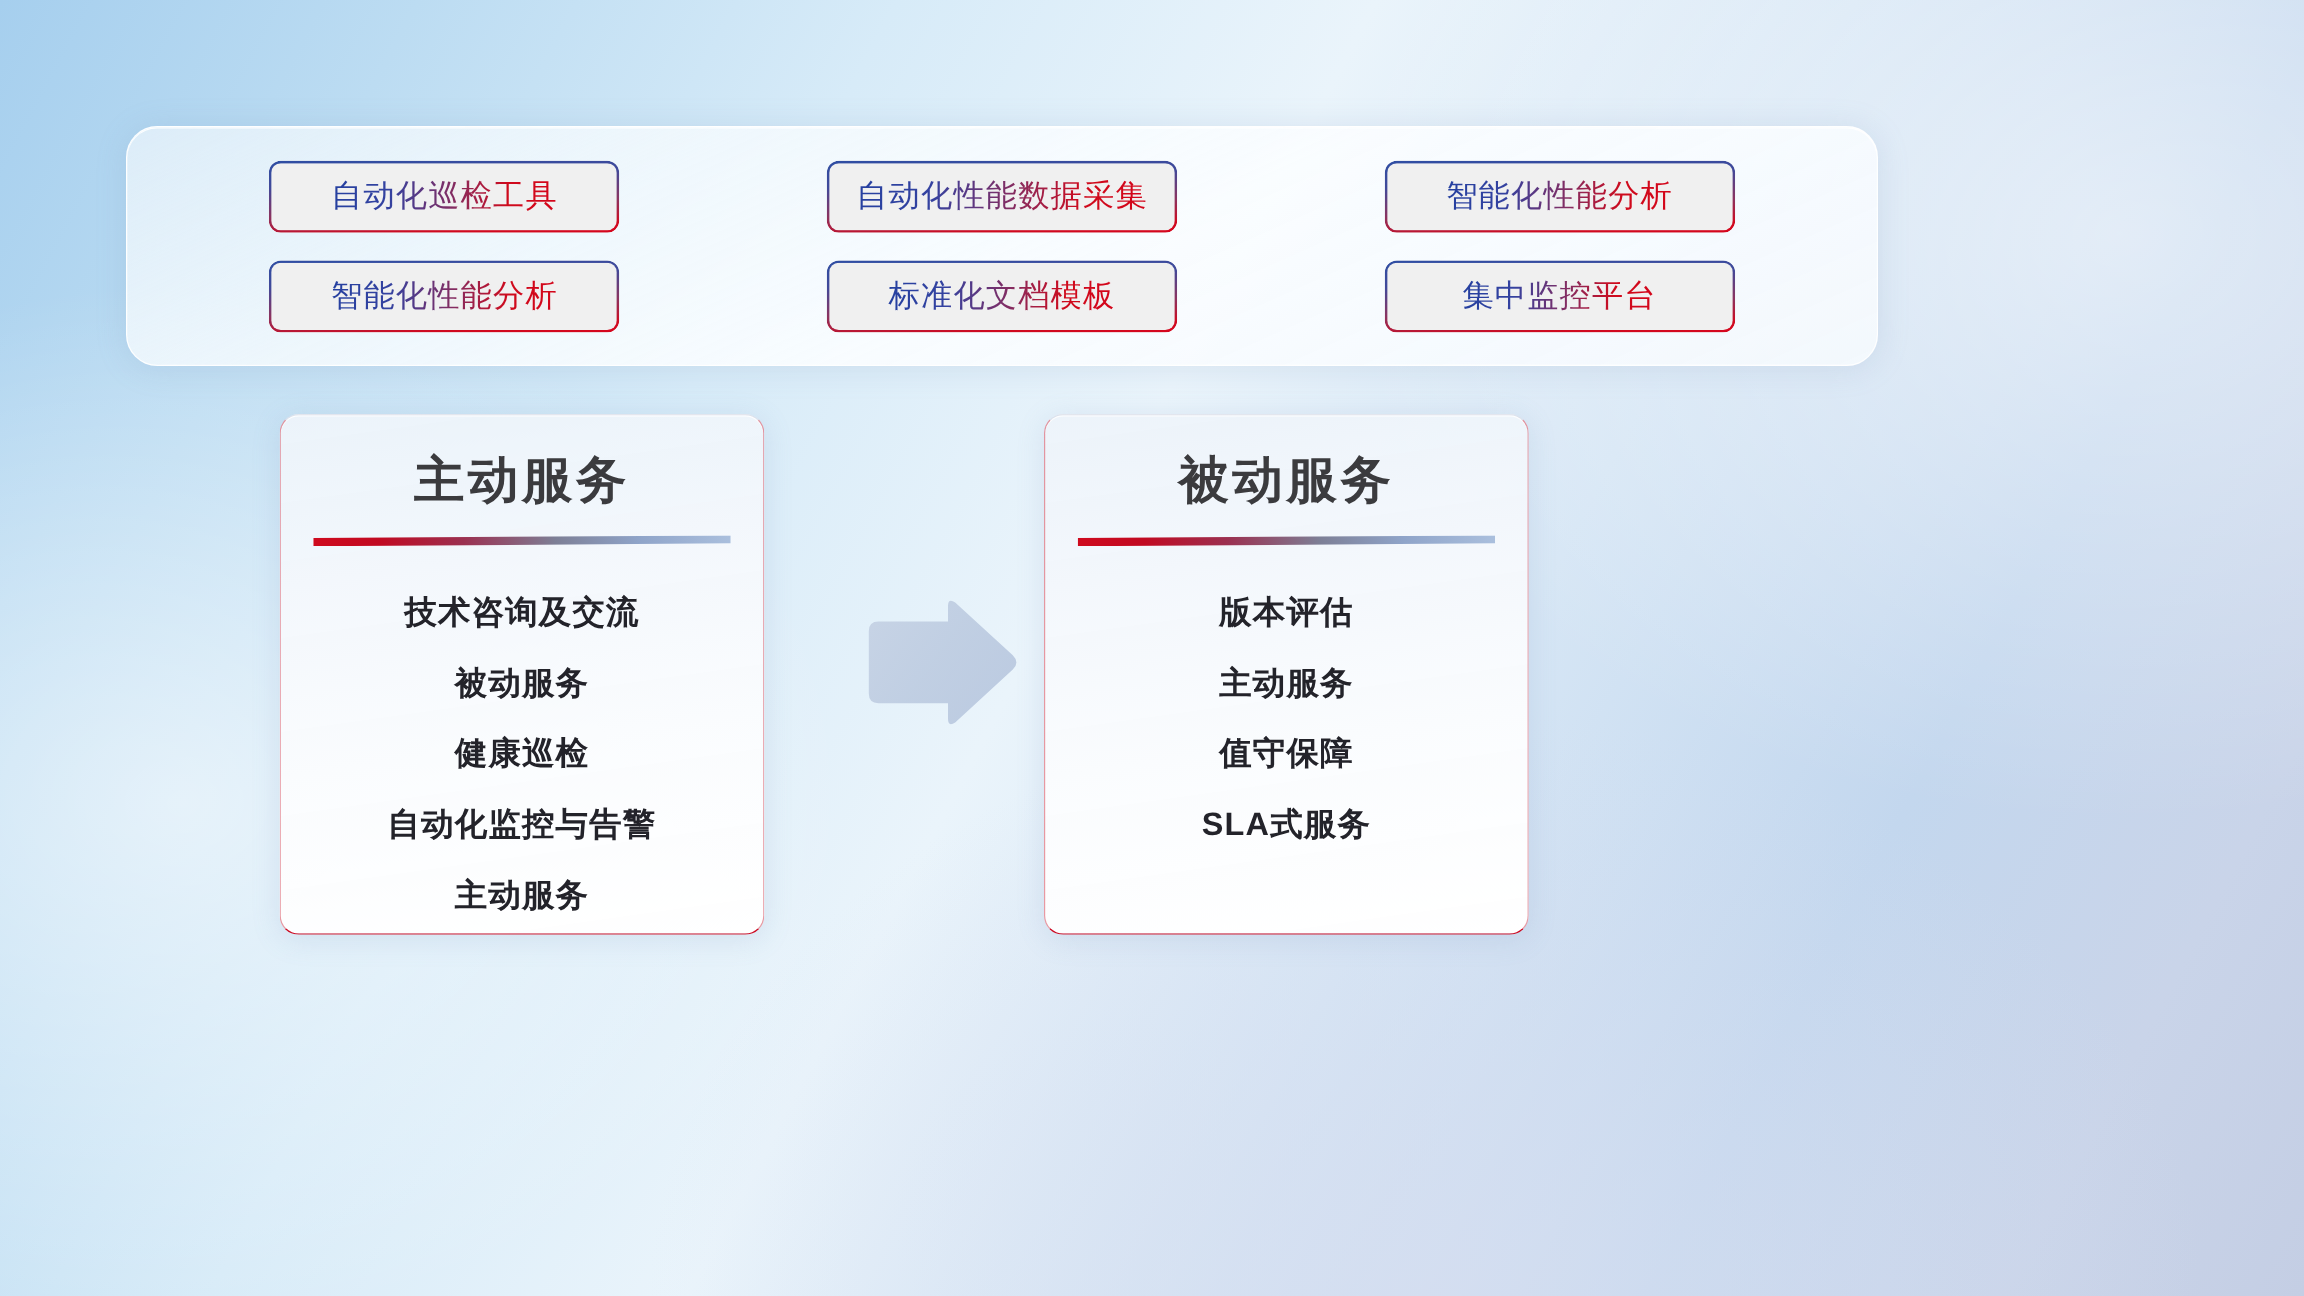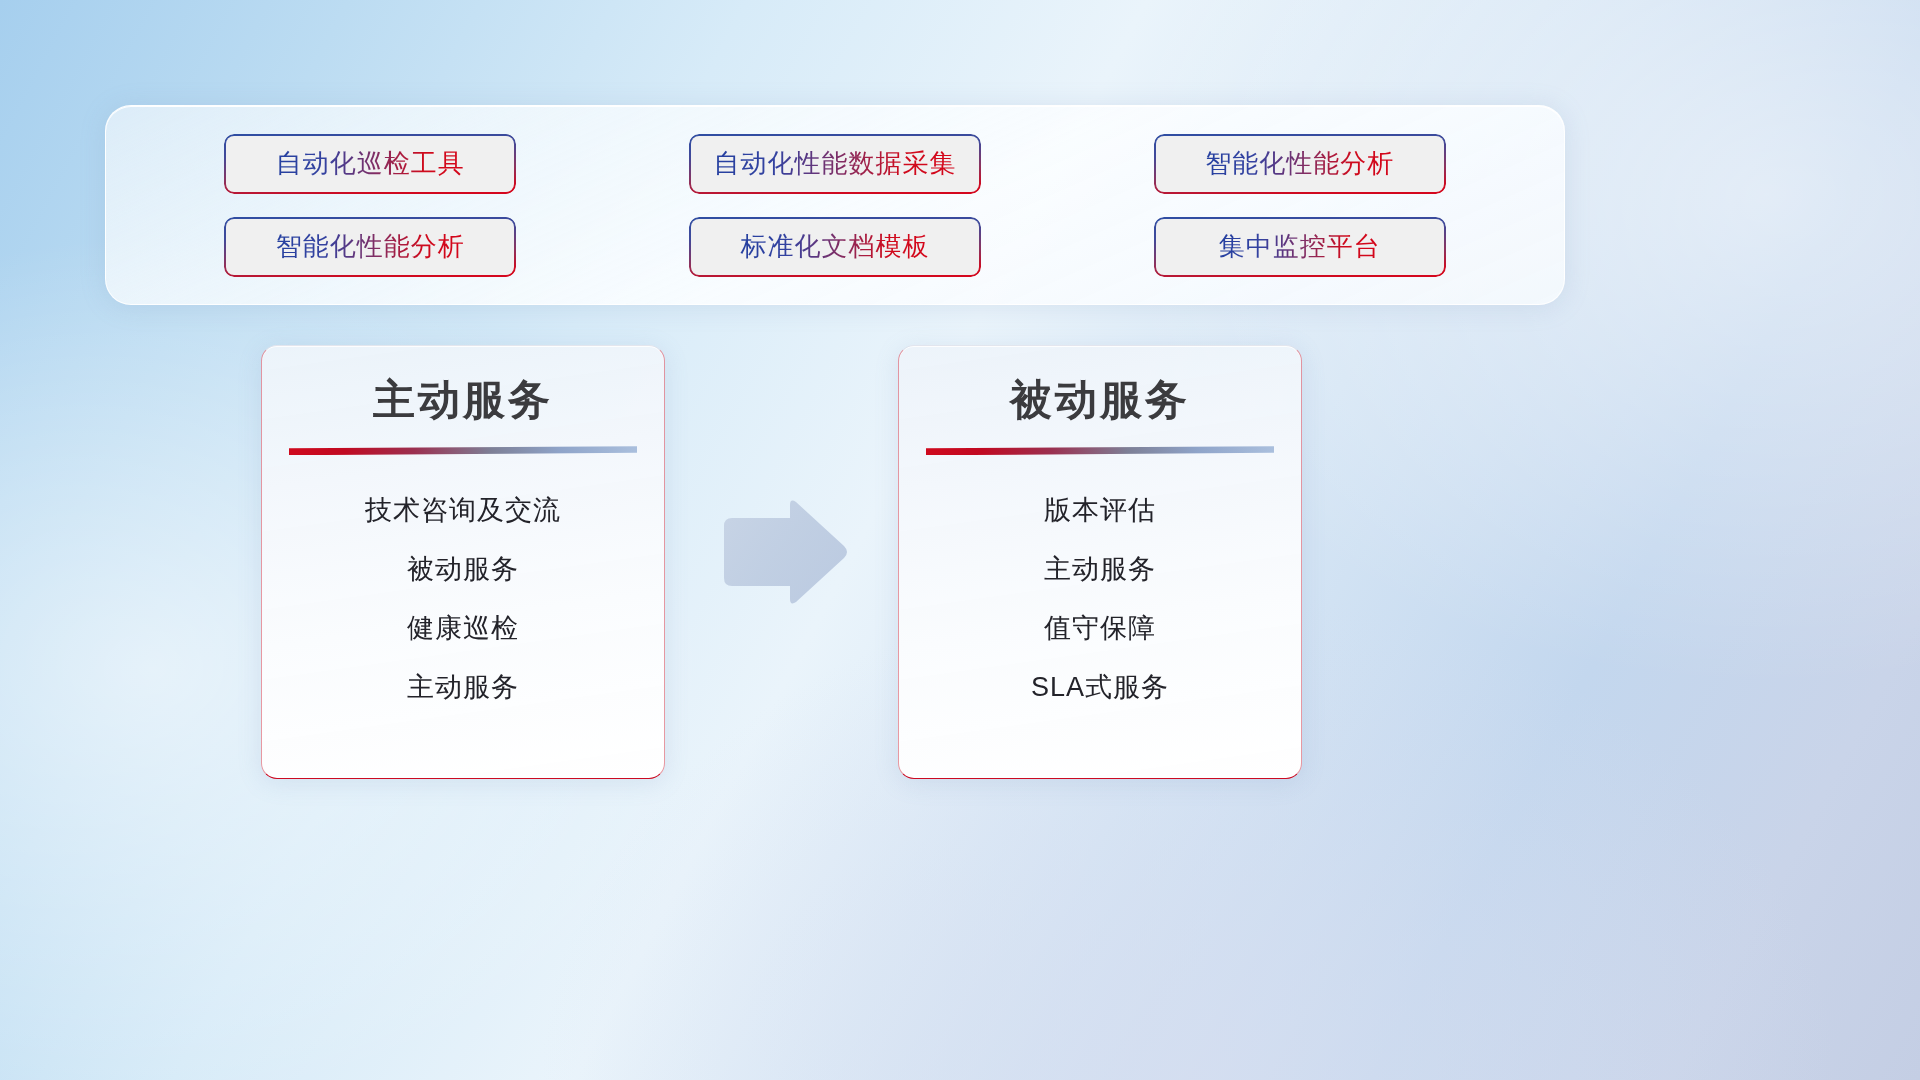--- a/index.html
+++ b/index.html
@@ -115,21 +115,20 @@
     border-left-color: rgba(214,70,86,0.55);
     border-right-color: rgba(214,70,86,0.55);
     border-top-color: rgba(205,210,225,0.55);
     box-shadow:
       0 4px 24px rgba(110,140,185,0.16),
       inset 0 1px 0 rgba(255,255,255,0.9);
     padding-top: 30px;
     display: flex;
     flex-direction: column;
     align-items: center;
-    margin-left: 28px;
   }
   #card-active  { left: 233px;  top: 345px; }
   #card-passive { left: 870px;  top: 345px; }
 
   .card-title {
     font-size: 42px;
     font-weight: bold;
     color: #3b3b3e;
     letter-spacing: 3px;
     line-height: 1.15;
@@ -150,20 +149,21 @@
     flex-direction: column;
     align-items: center;
     gap: 0;
   }
   .card-item {
     font-size: 27px;
     color: #23232a;
     letter-spacing: 1px;
     line-height: 59px;
     white-space: nowrap;
+    font-weight: bold;
   }
 
   
   #flow-arrow {
     position: absolute;
     left: 718px;
     top: 498px;
     width: 130px;
     height: 108px;
   }
@@ -202,20 +202,21 @@
 
   </div>
 
   <div class="card" id="card-active">
     <div class="card-title">主动服务</div>
     <div class="divider"></div>
     <div class="card-list">
       <div class="card-item">技术咨询及交流</div>
       <div class="card-item">被动服务</div>
       <div class="card-item">健康巡检</div>
+      <div class="card-item">自动化监控与告警</div>
       <div class="card-item">主动服务</div>
     </div>
   </div>
 
   <div id="flow-arrow">
     <svg viewBox="0 0 130 108" xmlns="http://www.w3.org/2000/svg">
       <defs>
         <linearGradient id="arrGrad" x1="0" y1="0" x2="1" y2="0.6">
           <stop offset="0%" stop-color="#c3cfe2" stop-opacity="0.85"></stop>
           <stop offset="55%" stop-color="#b7c6dd" stop-opacity="0.80"></stop>

